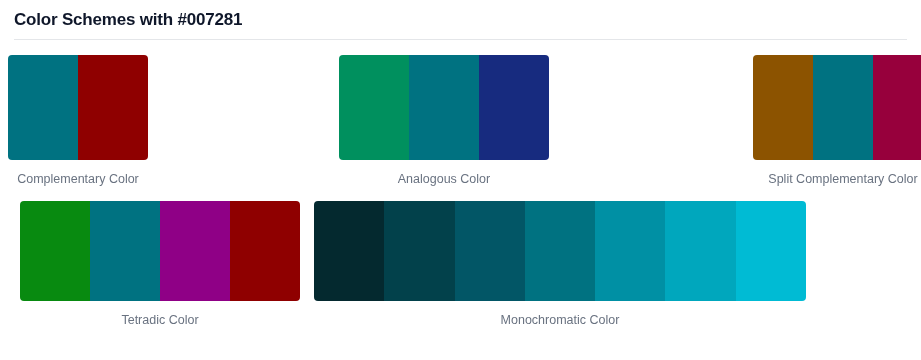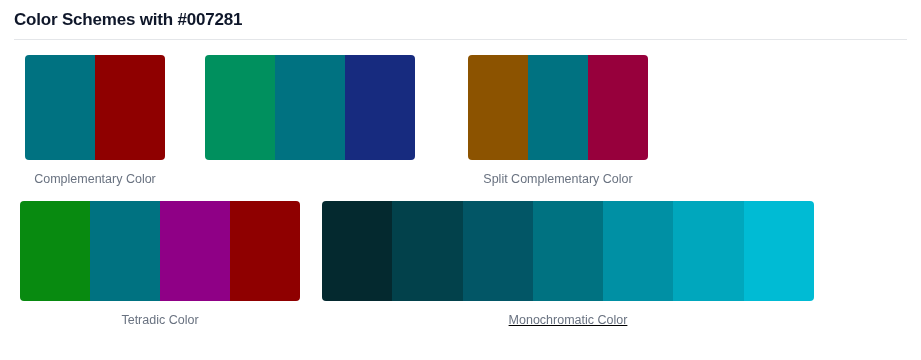--- a/index.html
+++ b/index.html
@@ -40,21 +40,22 @@
   .rows {
     padding: 0;
   }
   .scheme-row {
     display: flex;
     align-items: flex-start;
     padding: 0 0 0 0;
   }
   .row-1 {
     margin-top: 15px;
-    padding-left: 25px;
+    padding-left: 8px;
+    justify-content: space-between;
   }
   .row-2 {
     margin-top: 14px;
     padding-left: 20px;
   }
   .scheme {
     display: flex;
     flex-direction: column;
     align-items: center;
   }
@@ -91,21 +92,21 @@
 
   .g-split { width: 156px; margin-left: 65px; }
   .g-split .swatch { width: 60px; }
 
   .g-triadic { width: 205px; margin-left: 40px; }
   .g-triadic .swatch { width: 68.33px; }
 
   .g-tetradic { width: 280px; justify-content: center; }
   .g-tetradic .swatch { width: 70px; }
 
-  .g-monochromatic { width: 456px; margin-left: 40px; text-decoration: underline; }
+  .g-monochromatic { width: 456px; margin-left: 32px; }
   .g-monochromatic .swatch { width: 70.28px; }
 </style>
 </head>
 <body>
 
 <div class="page">
 
   <div class="header">
     <div class="page-title">Color Schemes with #007281</div>
     <div class="title-rule"></div>
@@ -122,20 +123,21 @@
         </div>
         <div class="scheme-label">Complementary Color</div>
       </div>
 
       <div class="scheme g-analogous">
         <div class="swatch-strip">
           <span class="swatch" title="#00905e" style="background-color: rgb(0, 144, 94);"></span>
           <span class="swatch" title="#007281" style="background-color: rgb(0, 114, 129);"></span>
           <span class="swatch" title="#172b7f" style="background-color: rgb(23, 43, 127);"></span>
         </div>
+        <div class="scheme-label">Analogous Color</div>
       </div>
 
       <div class="scheme g-split">
         <div class="swatch-strip">
           <span class="swatch" title="#8c5300" style="background-color: rgb(140, 83, 0);"></span>
           <span class="swatch" title="#007281" style="background-color: rgb(0, 114, 129);"></span>
           <span class="swatch" title="#97003c" style="background-color: rgb(151, 0, 60);"></span>
         </div>
         <div class="scheme-label">Split Complementary Color</div>
       </div>

